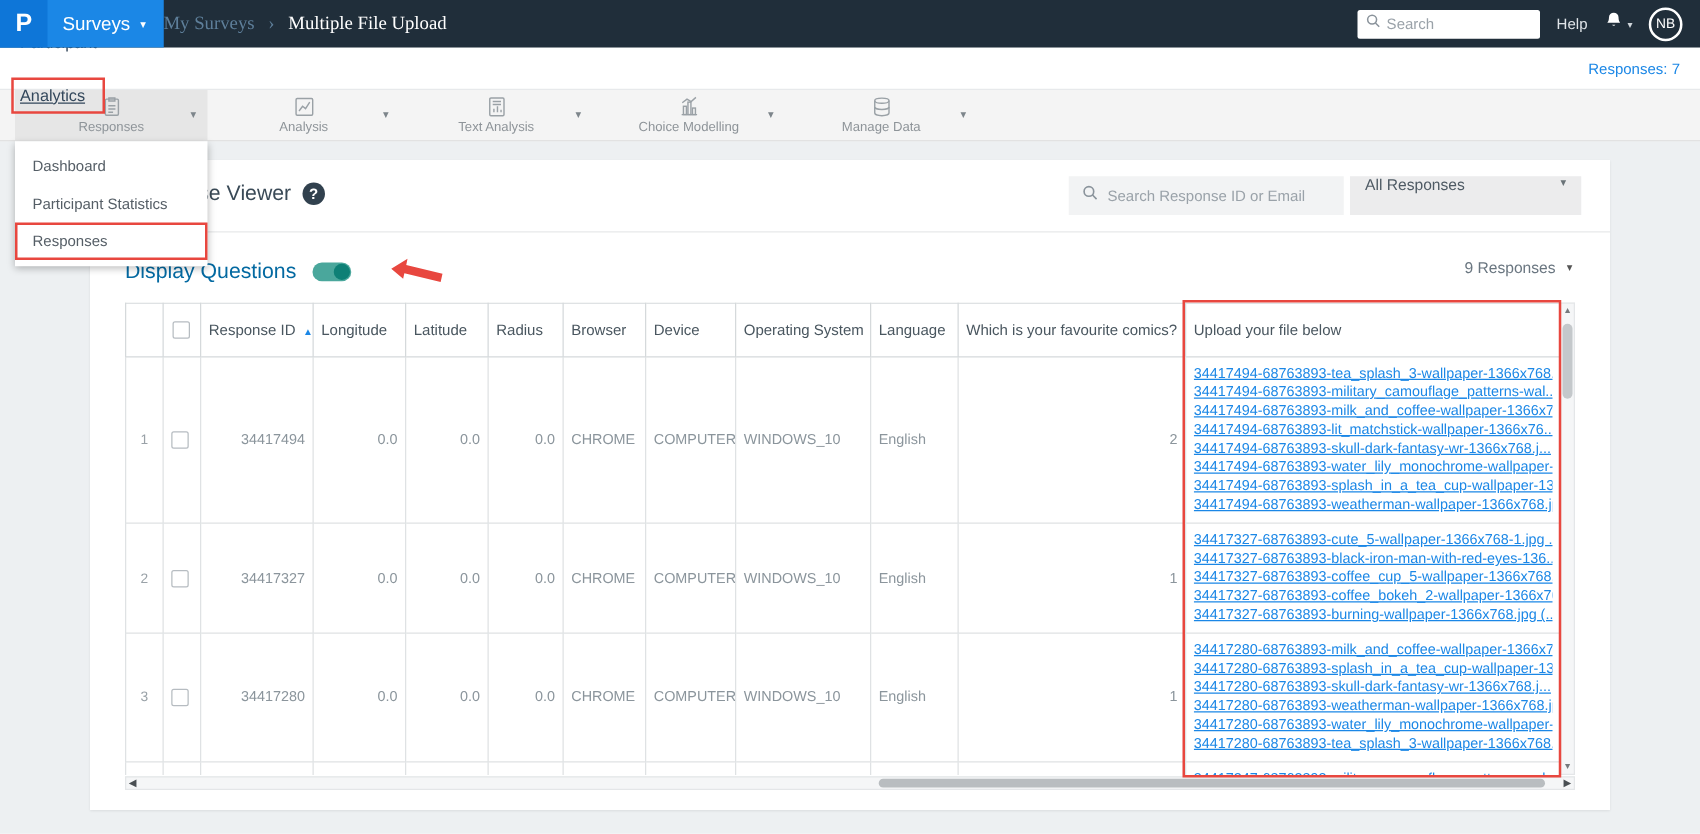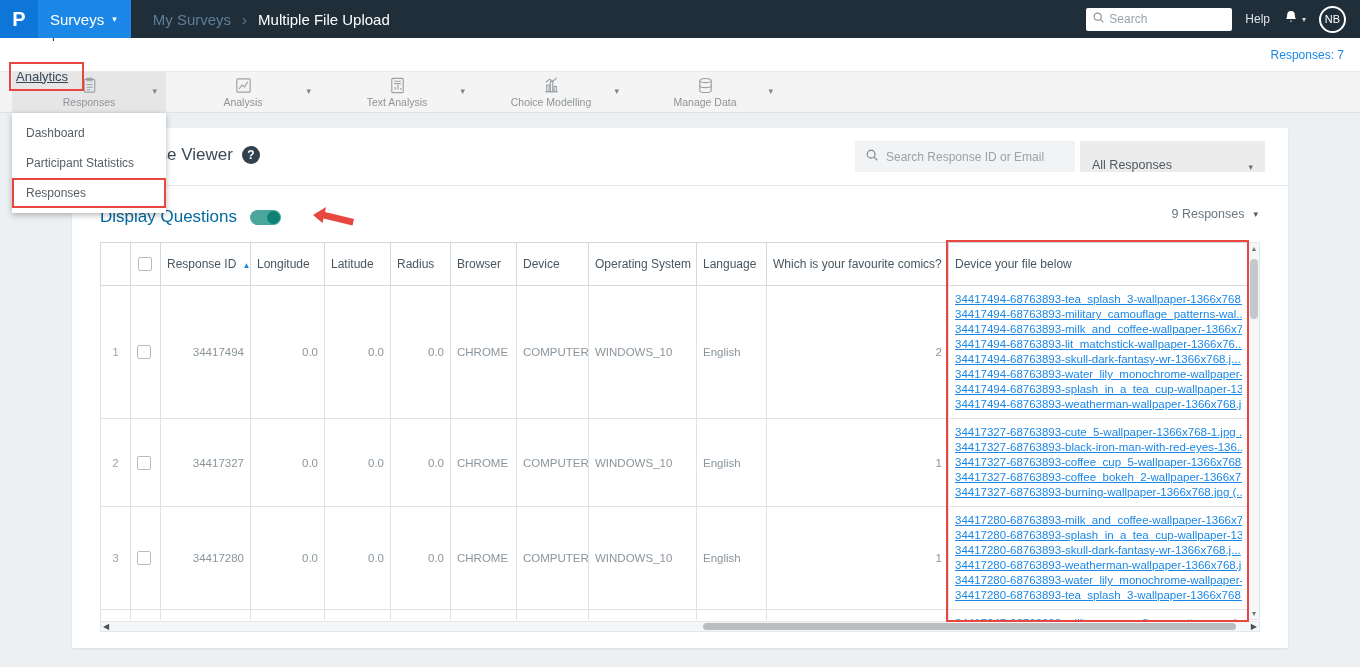--- a/index.html
+++ b/index.html
@@ -5,21 +5,21 @@
   *{margin:0;padding:0;box-sizing:border-box;}
   html,body{width:1360px;height:667px;}
   body{position:relative;font-family:"Liberation Sans",sans-serif;background:#edf0f2;overflow:hidden;}
 
   
   .topbar{position:absolute;left:0;top:0;width:1360px;height:38px;background:#202e3a;display:flex;align-items:center;z-index:10;}
   .brand{height:38px;background:#1b87e6;display:flex;align-items:center;padding-right:14px;cursor:pointer;}
   .logo-p{width:38px;height:38px;background:#0e76d8;color:#fff;font-weight:bold;font-size:20px;display:flex;align-items:center;justify-content:center;}
   .product{color:#fff;font-size:15px;margin:0 8px 0 12px;}
   .wcaret{color:#fff;font-size:9px;}
-  .crumbs{display:flex;align-items:center;margin-left:22px;font-size:15px;}
+  .crumbs{display:flex;align-items:center;font-size:15px;font-family:Liberation Serif, serif;}
   .crumb-parent{color:#5e7f9a;cursor:pointer;}
   .crumb-sep{color:#5e7f9a;margin:0 11px;}
   .crumb-current{color:#fff;}
   .top-right{margin-left:auto;display:flex;align-items:center;gap:13px;padding-right:14px;}
   .hsearch{width:146px;height:23px;background:#fff;border-radius:2px;display:flex;align-items:center;padding:0 6px;gap:4px;}
   .hsearch input{border:none;outline:none;width:100%;font-size:12px;color:#333;background:transparent;font-family:"Liberation Sans",sans-serif;}
   .hsearch input::placeholder{color:#9aa2a9;}
   .help{color:#dfe4e8;font-size:12px;cursor:pointer;}
   .bellwrap{display:flex;align-items:center;gap:3px;cursor:pointer;}
   .bell-caret{color:#cfd5da;font-size:8px;}
@@ -47,21 +47,21 @@
 
   
   .card{position:absolute;left:72px;top:128px;width:1216px;height:520px;background:#fff;box-shadow:0 1px 2px rgba(0,0,0,.08);z-index:1;}
   .card-head{position:absolute;left:0;top:0;width:100%;height:58px;border-bottom:1px solid #e7e9ea;}
   .vtitle{position:absolute;left:28px;top:17px;font-size:17px;color:#3a4a57;display:flex;align-items:center;gap:9px;white-space:nowrap;}
   .qhelp{width:18px;height:18px;border-radius:50%;background:#31414e;color:#fff;font-size:12px;font-weight:bold;display:flex;align-items:center;justify-content:center;cursor:pointer;}
   .head-right{position:absolute;right:23px;top:13px;display:flex;gap:5px;}
   .vsearch{width:220px;height:31px;background:#f2f3f4;display:flex;align-items:center;padding:0 10px;gap:7px;}
   .vsearch input{border:none;outline:none;background:transparent;width:100%;font-size:12px;color:#333;font-family:"Liberation Sans",sans-serif;}
   .vsearch input::placeholder{color:#9aa2a9;}
-  .vfilter{width:185px;height:31px;background:#ececed;display:flex;align-items:flex-end;justify-content:space-between;padding:0 12px;font-size:12.5px;color:#4e5a64;cursor:pointer;}
+  .vfilter{width:185px;height:31px;background:#ececed;display:flex;align-items:flex-start;justify-content:space-between;padding:0 12px;font-size:12.5px;color:#4e5a64;cursor:pointer;}
   .vfilter .fcaret{font-size:9px;color:#6a7378;}
 
   .controls{position:absolute;left:0;top:58px;width:100%;height:56px;}
   .dq{position:absolute;left:28px;top:19px;display:flex;align-items:center;gap:13px;}
   .dq-label{font-size:17px;color:#0369a1;}
   .toggle{width:31px;height:15px;border-radius:8px;background:#4aa79c;position:relative;cursor:pointer;}
   .toggle .knob{position:absolute;right:1px;top:1px;width:13px;height:13px;border-radius:50%;background:#0e8076;}
   .anno-arrow{margin-left:16px;display:inline-block;line-height:0;}
   .rcount{position:absolute;right:30px;top:21px;font-size:12.5px;color:#6a7680;display:flex;gap:9px;align-items:center;cursor:pointer;}
   .rcount .fcaret{font-size:9px;color:#555;}
@@ -263,21 +263,21 @@
             <th><span class="chk"></span></th>
             <th>Response ID<span class="sort">▲</span></th>
             <th>Longitude</th>
             <th>Latitude</th>
             <th>Radius</th>
             <th>Browser</th>
             <th>Device</th>
             <th>Operating System</th>
             <th>Language</th>
             <th>Which is your favourite comics?</th>
-            <th>Device your file below</th>
+            <th>Upload your file below</th>
           </tr>
         </thead>
       <tbody>
           <tr>
             <td class="c-idx">1</td>
             <td><span class="chk"></span></td>
             <td class="num">34417494</td>
             <td class="num">0.0</td>
             <td class="num">0.0</td>
             <td class="num">0.0</td>

